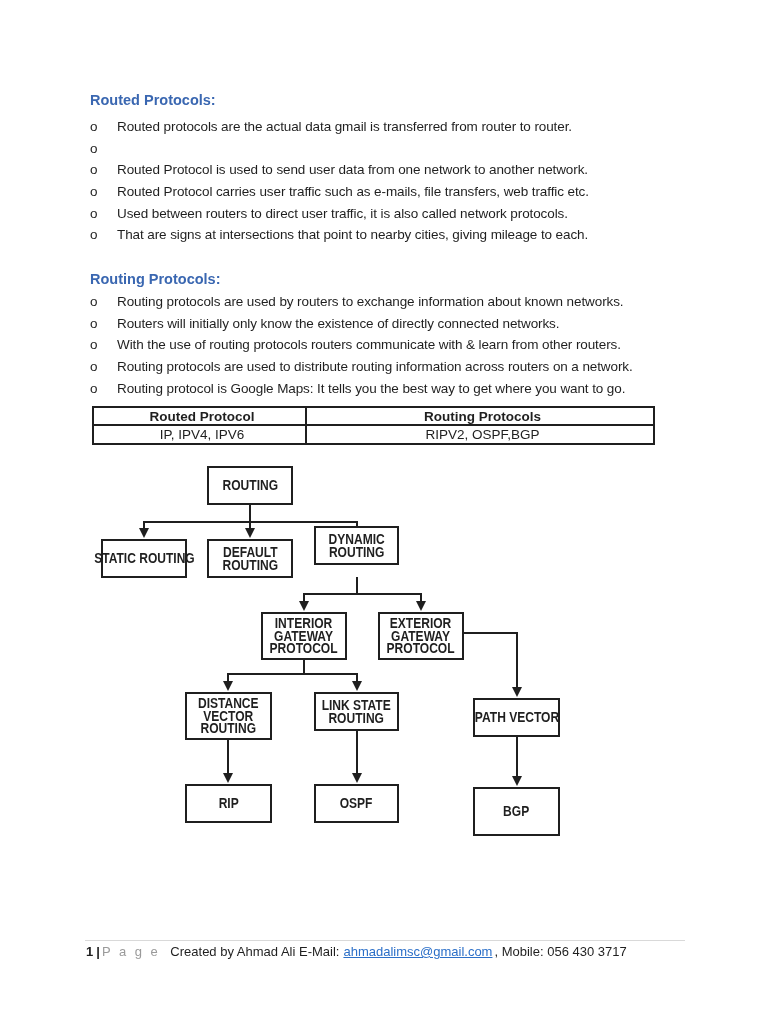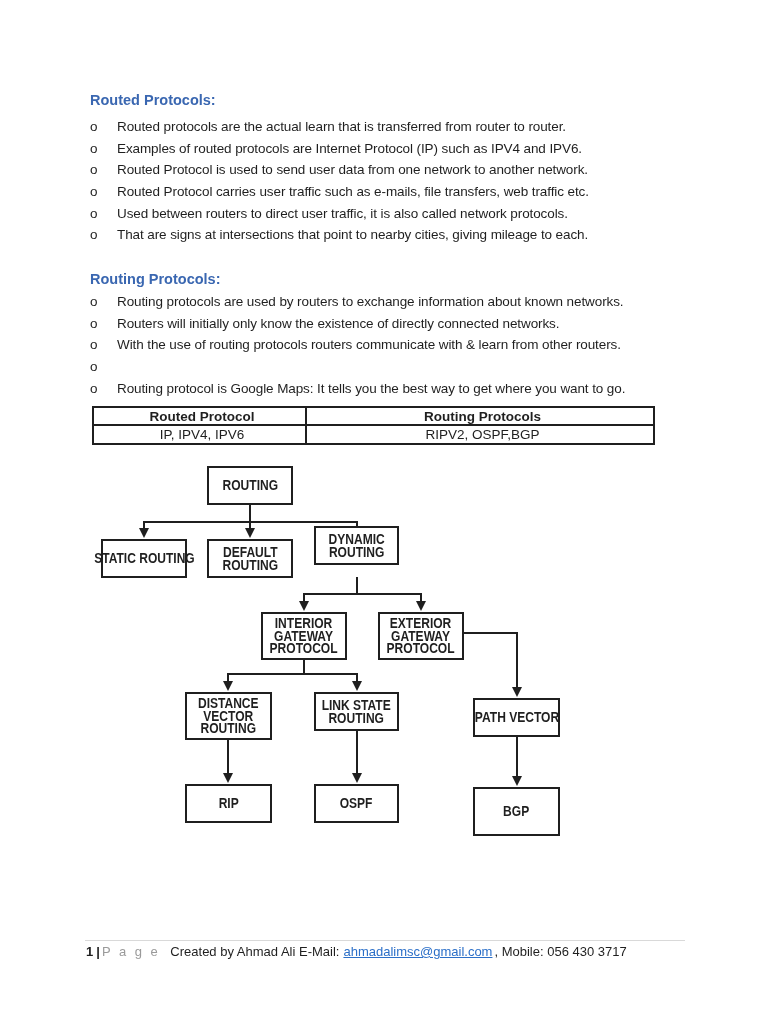--- a/index.html
+++ b/index.html
@@ -34,25 +34,24 @@
 </style>
 </head>
 <body>
 
 <div class="page" style="--heading: #3a67b1; --body: #1f1f1f; --link: #2b6fc8; --pageword: #9a9a9a; --line: #1f1f1f; --rule: #d9d9d9;">
 
   <h2 id="h1" class="heading">Routed Protocols:</h2>
   <div id="bl1" class="bullets">
       <div class="bi">
         <span class="bm">o</span>
-        <span class="bt">Routed protocols are the actual learn that is transferred from router to router.</span>
+        <span class="bt">Routed protocols are the actual data gmail is transferred from router to router.</span>
       </div>
       <div class="bi">
         <span class="bm">o</span>
-        <span class="bt">Examples of routed protocols are Internet Protocol (IP) such as IPV4 and IPV6.</span>
       </div>
       <div class="bi">
         <span class="bm">o</span>
         <span class="bt">Routed Protocol is used to send user data from one network to another network.</span>
       </div>
       <div class="bi">
         <span class="bm">o</span>
         <span class="bt">Routed Protocol carries user traffic such as e-mails, file transfers, web traffic etc.</span>
       </div>
       <div class="bi">
@@ -74,20 +73,21 @@
       <div class="bi">
         <span class="bm">o</span>
         <span class="bt">Routers will initially only know the existence of directly connected networks.</span>
       </div>
       <div class="bi">
         <span class="bm">o</span>
         <span class="bt">With the use of routing protocols routers communicate with &amp; learn from other routers.</span>
       </div>
       <div class="bi">
         <span class="bm">o</span>
+        <span class="bt">Routing protocols are used to distribute routing information across routers on a network.</span>
       </div>
       <div class="bi">
         <span class="bm">o</span>
         <span class="bt">Routing protocol is Google Maps: It tells you the best way to get where you want to go.</span>
       </div>
     </div>
 
   <table class="ptable">
     <thead>
       <tr>

